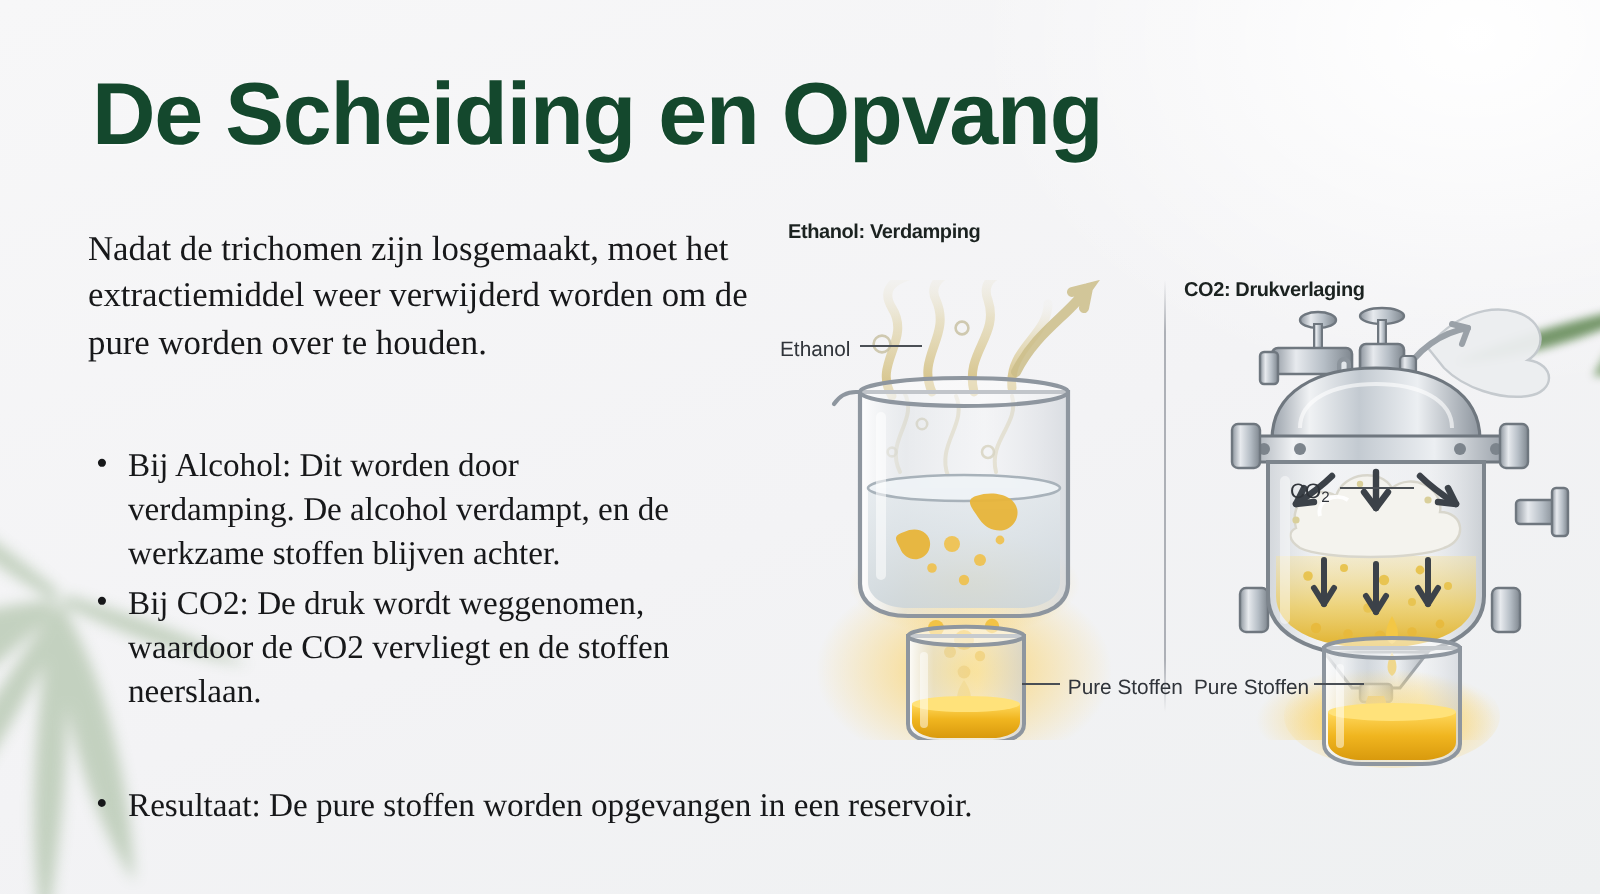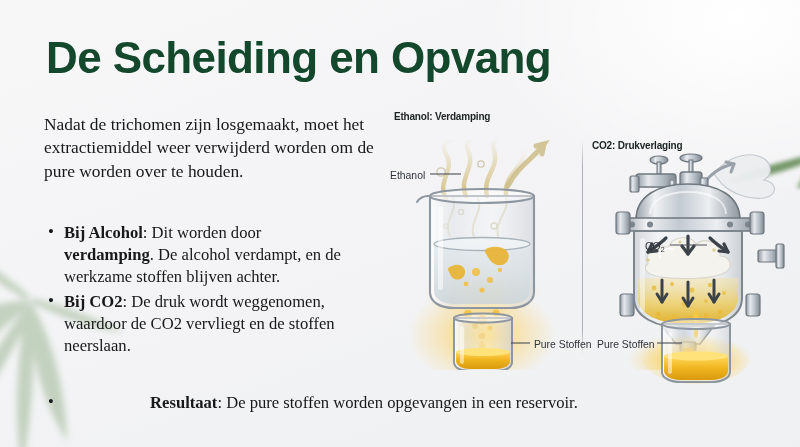--- a/index.html
+++ b/index.html
@@ -43,22 +43,22 @@
     margin:0;padding:0;list-style:none;
   }
   .bullets li{position:relative;padding-left:20px;margin-bottom:3px;}
   .bullets li .dot{position:absolute;left:4px;top:-1px;font-size:17px;line-height:1.33;}
   .result-line{
     position:absolute;left:44px;top:392px;width:620px;
     font-family:"Liberation Serif",serif;
     font-size:16.6px;line-height:1.33;color:#17181a;
   }
   .result-line .dot{position:absolute;left:4px;top:-1px;}
-  .result-line .txt{display:block;padding-left:20px;white-space:nowrap;text-align:center;}
-  b{font-weight:bold;}
+  .result-line .txt{display:block;padding-left:20px;white-space:nowrap;}
+  b{font-weight:normal;}
 
   
   .panel-heading{
     position:absolute;font-size:10px;font-weight:bold;color:#1b2220;
     letter-spacing:-.2px;white-space:nowrap;
   }
   #head-eth{left:394px;top:111px;}
   #head-co2{left:592px;top:111px;margin-top:29px;}
   .divider{position:absolute;left:582px;top:140px;width:1px;height:216px;
     background:linear-gradient(to bottom,rgba(160,163,170,0),rgba(150,154,162,.75) 12%,rgba(150,154,162,.75) 88%,rgba(160,163,170,0));}

